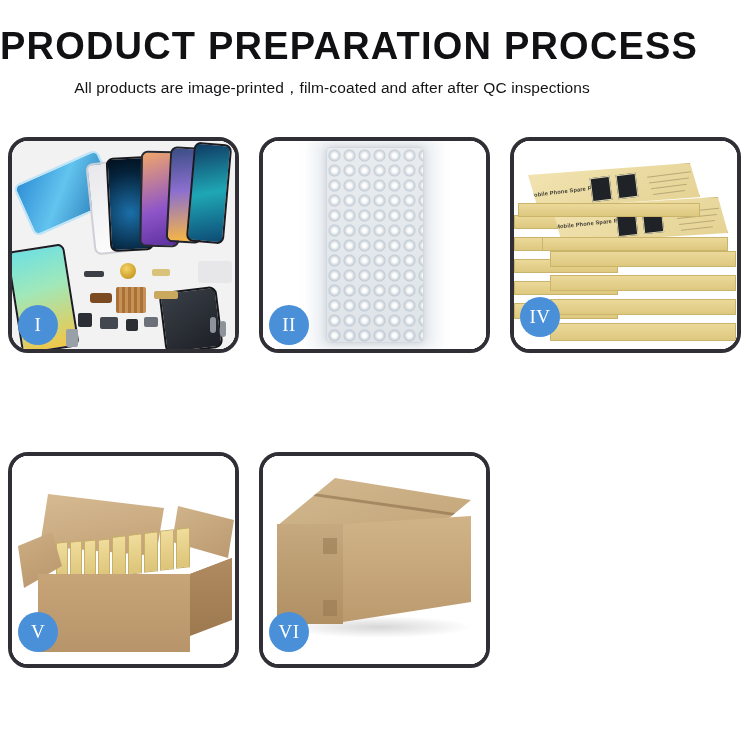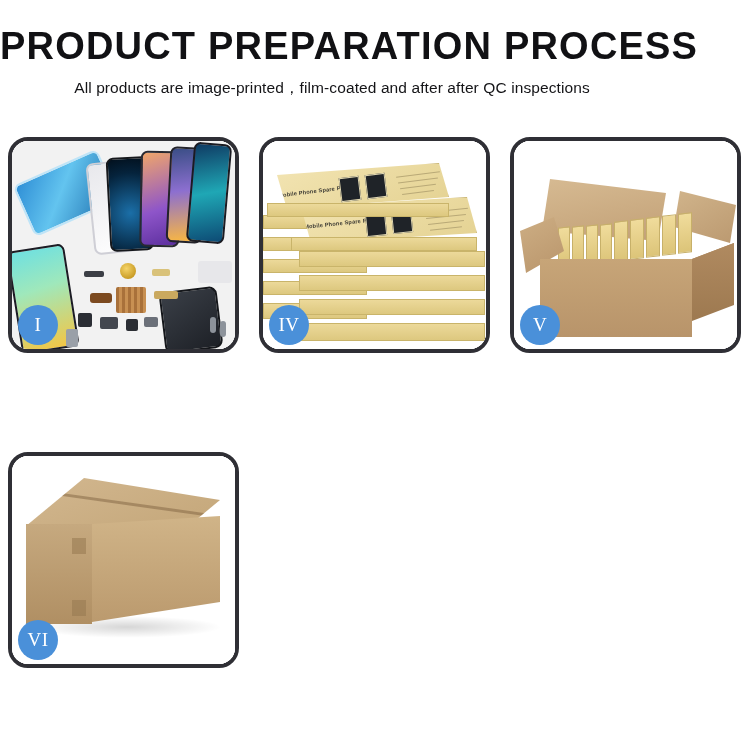--- a/index.html
+++ b/index.html
@@ -48,21 +48,21 @@
     position: absolute; left: 6px; bottom: -12px;
     width: 40px; height: 40px; border-radius: 50%;
     background: #4a90d9;
     color: #ffffff;
     font-family: "Liberation Serif", serif;
     font-size: 19px; letter-spacing: .5px;
     display: flex; align-items: center; justify-content: center;
     z-index: 6;
   }
   .p1 .badge, .p2 .badge, .p3 .badge { bottom: 4px; }
-  .p4 .badge, .p5 .badge, .p6 .badge { bottom: 4px; margin-top: 24px; }
+  .p4 .badge, .p5 .badge, .p6 .badge { bottom: 12px; margin-top: 24px; }
 
   
   .scene1 { position:absolute; inset:0; background:#f2f2f2; }
   .ph { position:absolute; border-radius:7px; }
   .ph.a { left:8px; top:24px; width:92px; height:56px;
           background:linear-gradient(135deg,#2f8fd6 0%,#63c4ef 45%,#1e6fae 100%);
           transform:rotate(-24deg); border:2px solid #bfe4f7; }
   .ph.b { left:78px; top:20px; width:50px; height:92px;
           background:linear-gradient(160deg,#e8e8ec,#ffffff);
           border:2px solid #cfcfd6; transform:rotate(-6deg); }
@@ -215,20 +215,29 @@
           <div class="chip c9"></div>
           <div class="chip c10"></div>
           <div class="chip c11"></div>
           <div class="chip c12"></div>
           <div class="chip c13"></div>
         </div>
       </div>
       <div class="badge">I</div>
     </div>
 
+    <div class="panel p2">
+      <div class="panel-inner">
+        <div class="scene2">
+          <div class="bw-glow"></div>
+          <div class="bubblewrap"></div>
+        </div>
+      </div>
+      <div class="badge">II</div>
+    </div>
 
 
     <div class="panel p4">
       <div class="panel-inner">
         <div class="scene4">
 
           <div class="stackbox" style="left:0px;  top:74px;  width:104px; height:14px;"></div>
           <div class="stackbox" style="left:0px;  top:96px;  width:104px; height:14px;"></div>
           <div class="stackbox" style="left:0px;  top:118px; width:104px; height:14px;"></div>
           <div class="stackbox" style="left:0px;  top:140px; width:104px; height:14px;"></div>

